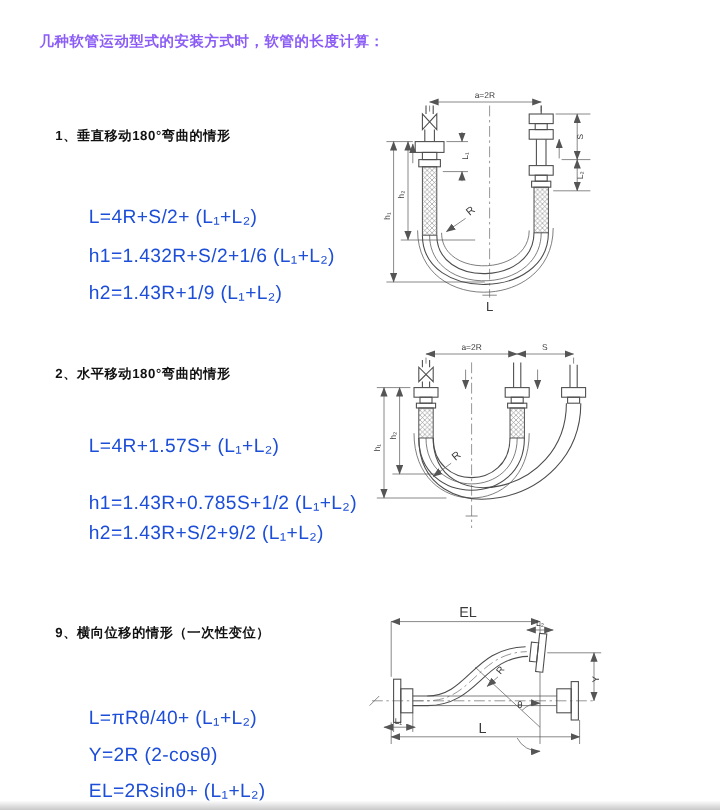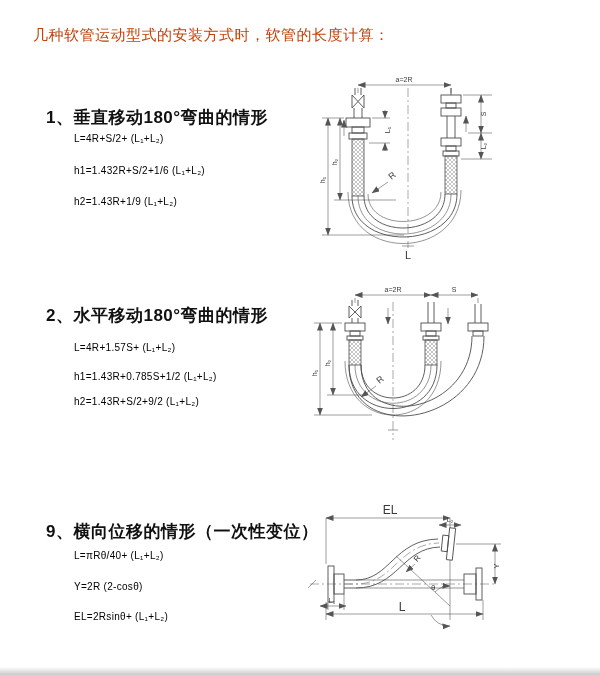--- a/index.html
+++ b/index.html
@@ -1,30 +1,31 @@
 <!DOCTYPE html>
 <html><head>
 <meta charset="utf-8">
 <style>
   html,body{margin:0;padding:0;}
   body{
     width:600px;height:675px;position:relative;background:#ffffff;
     font-family:"Liberation Sans", sans-serif;color:#1a1a1a;overflow:hidden;
   }
   .page-title{
-    position:absolute;left:33px;top:26px;font-size:15px;font-weight:normal;
-    letter-spacing:0.5px;color:#c2410c;white-space:nowrap;
+    position:absolute;left:33px;top:26px;font-size:12px;font-weight:bold;
+    letter-spacing:0.5px;color:#8b5cf6;white-space:nowrap;
   }
   .sec-heading{
-    position:absolute;font-size:17px;font-weight:bold;letter-spacing:0.5px;
+    position:absolute;font-size:11px;font-weight:bold;letter-spacing:0.5px;
     color:#111;white-space:nowrap;
   }
   .formula{
-    position:absolute;font-size:10px;color:#000000;letter-spacing:0.3px;
+    position:absolute;font-size:16px;color:#1d4ed8;letter-spacing:0.3px;
     white-space:nowrap;
+    margin-top:40px;
   }
   svg.diag{position:absolute;overflow:visible;}
   svg text{font-family:"Liberation Sans", sans-serif;}
   .dw{stroke:#4d4d4d;fill:none;stroke-width:0.9;}
   .thin{stroke-width:0.6;}
   .dm{stroke:#5a5a5a;fill:none;stroke-width:0.6;}
   .cl{stroke:#6e6e6e;fill:none;stroke-width:0.6;stroke-dasharray:9 3 2 3;}
   .lbl{fill:#3a3a3a;font-size:7px;}
   .braid{fill:url(#hb1);stroke:#4d4d4d;stroke-width:0.8;}
   .braid2{fill:url(#hb2);stroke:#4d4d4d;stroke-width:0.8;}
@@ -37,21 +38,21 @@
 <body>
 
 <div class="page-title">几种软管运动型式的安装方式时，软管的长度计算：</div>
 
 <div class="sec-heading" style="left:46px;top:106px">1、垂直移动180°弯曲的情形</div>
 <div class="formula" style="left:74px;top:133px">L=4R+S/2+ (L₁+L₂)</div>
 <div class="formula" style="left:74px;top:165px">h1=1.432R+S/2+1/6 (L₁+L₂)</div>
 <div class="formula" style="left:74px;top:196px">h2=1.43R+1/9 (L₁+L₂)</div>
 
 <div class="sec-heading" style="left:46px;top:304px">2、水平移动180°弯曲的情形</div>
-<div class="formula" style="left:74px;top:342px">L=4R+1.57S+ (L₁+L₂)</div>
+<div class="formula" style="left:74px;top:324px">L=4R+1.57S+ (L₁+L₂)</div>
 <div class="formula" style="left:74px;top:371px">h1=1.43R+0.785S+1/2 (L₁+L₂)</div>
 <div class="formula" style="left:74px;top:396px">h2=1.43R+S/2+9/2 (L₁+L₂)</div>
 
 <div class="sec-heading" style="left:46px;top:520px">9、横向位移的情形（一次性变位）</div>
 <div class="formula" style="left:74px;top:550px">L=πRθ/40+ (L₁+L₂)</div>
 <div class="formula" style="left:74px;top:581px">Y=2R (2-cosθ)</div>
 <div class="formula" style="left:74px;top:611px">EL=2Rsinθ+ (L₁+L₂)</div>
 
 <svg class="diag" style="left:308px;top:62px" width="292" height="200" viewBox="0 0 292 200">
   <defs>

